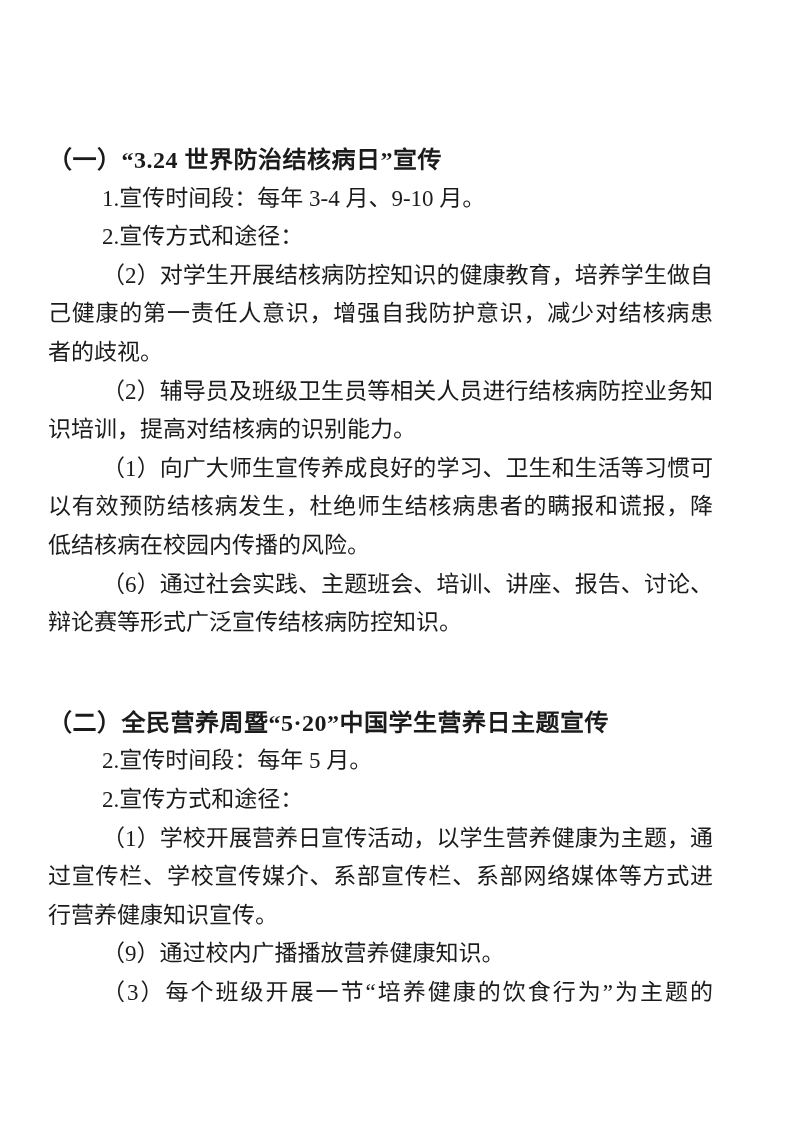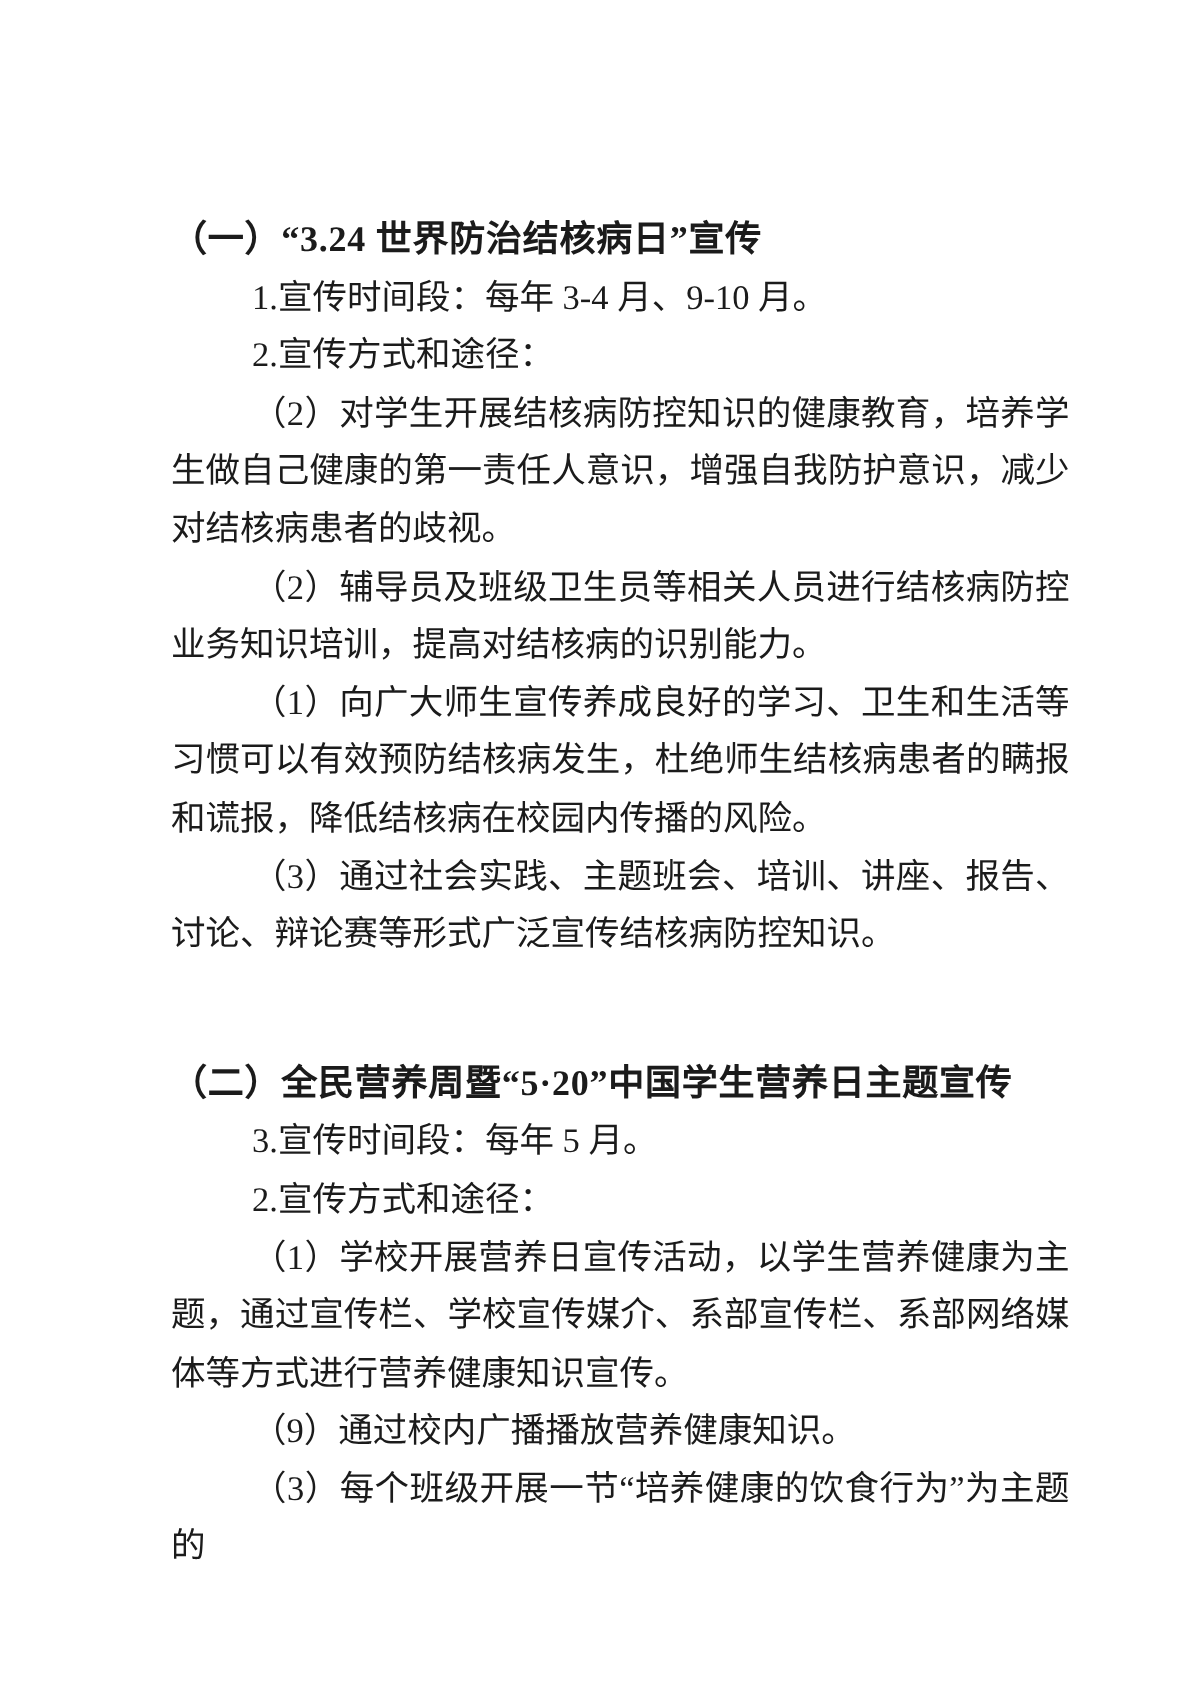--- a/index.html
+++ b/index.html
@@ -7,21 +7,21 @@
     padding: 0;
     background: #ffffff;
   }
   .page {
     position: relative;
     box-sizing: border-box;
     width: 793px;
     height: 1122px;
     margin: 0 auto;
     background: #ffffff;
-    padding: 141px 80px 0 114px;
+    padding: 141px 80px 0 48px;
     font-family: "Liberation Serif", "DejaVu Serif", serif;
     font-size: 23px;
     line-height: 38.6px;
     color: #1b1b1b;
     overflow: hidden;
   }
   .page h2, .page p {
     margin: 0;
     padding: 0;
     text-align: justify;
@@ -48,25 +48,25 @@
 
 <div class="page">
 
   <section class="section">
     <h2 class="doc-heading">（一）“3.24 世界防治结核病日”宣传</h2>
     <p class="doc-item">1.宣传时间段：每年 3-4 月、9-10 月。</p>
     <p class="doc-item">2.宣传方式和途径：</p>
     <p class="doc-para">（2）对学生开展结核病防控知识的健康教育，培养学生做自己健康的第一责任人意识，增强自我防护意识，减少对结核病患者的歧视。</p>
     <p class="doc-para">（2）辅导员及班级卫生员等相关人员进行结核病防控业务知识培训，提高对结核病的识别能力。</p>
     <p class="doc-para">（1）向广大师生宣传养成良好的学习、卫生和生活等习惯可以有效预防结核病发生，杜绝师生结核病患者的瞒报和谎报，降低结核病在校园内传播的风险。</p>
-    <p class="doc-para">（3）通过社会实践、主题班会、培训、讲座、报告、讨论、辩论赛等形式广泛宣传结核病防控知识。</p>
+    <p class="doc-para">（6）通过社会实践、主题班会、培训、讲座、报告、讨论、辩论赛等形式广泛宣传结核病防控知识。</p>
   </section>
 
   <section class="section">
     <h2 class="doc-heading">（二）全民营养周暨“5·20”中国学生营养日主题宣传</h2>
-    <p class="doc-item">3.宣传时间段：每年 5 月。</p>
+    <p class="doc-item">2.宣传时间段：每年 5 月。</p>
     <p class="doc-item">2.宣传方式和途径：</p>
     <p class="doc-para">（1）学校开展营养日宣传活动，以学生营养健康为主题，通过宣传栏、学校宣传媒介、系部宣传栏、系部网络媒体等方式进行营养健康知识宣传。</p>
     <p class="doc-para">（9）通过校内广播播放营养健康知识。</p>
     <p class="doc-para fill-last-line">（3）每个班级开展一节“培养健康的饮食行为”为主题的</p>
   </section>
 
 </div>
 
 </body></html>

